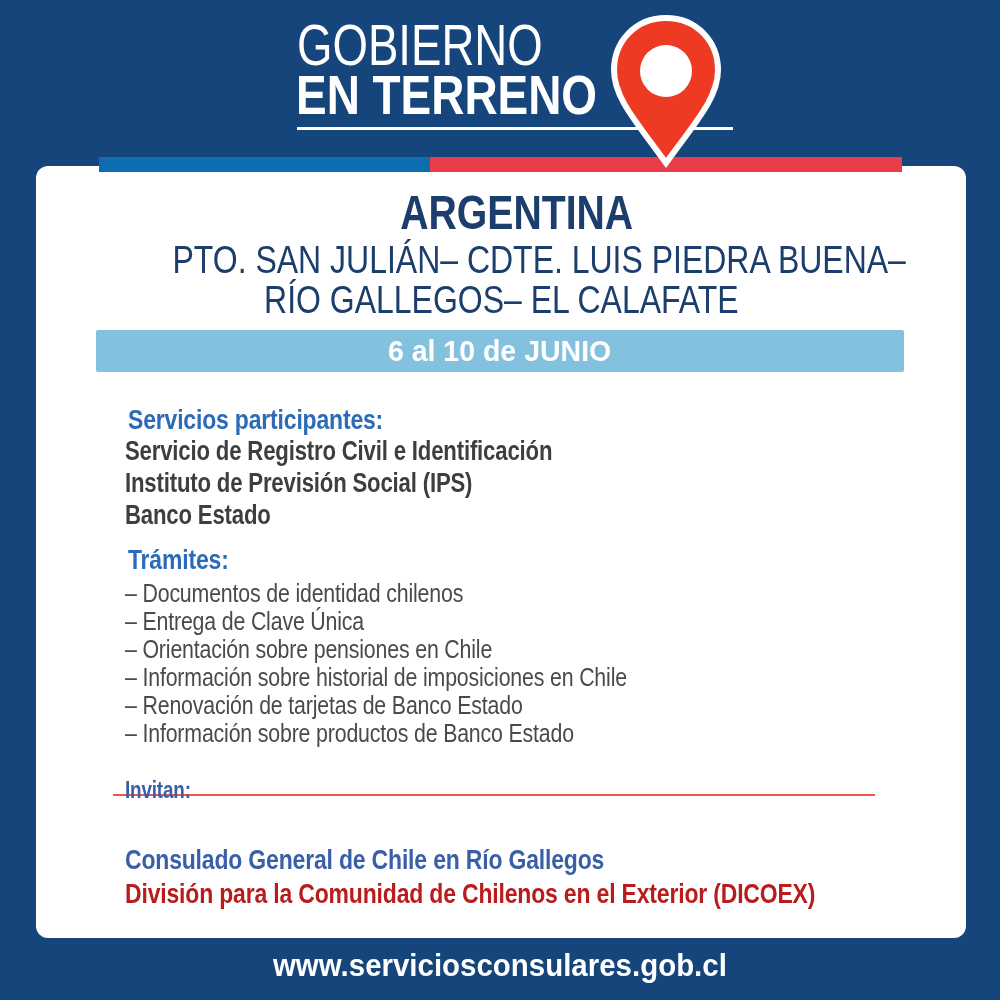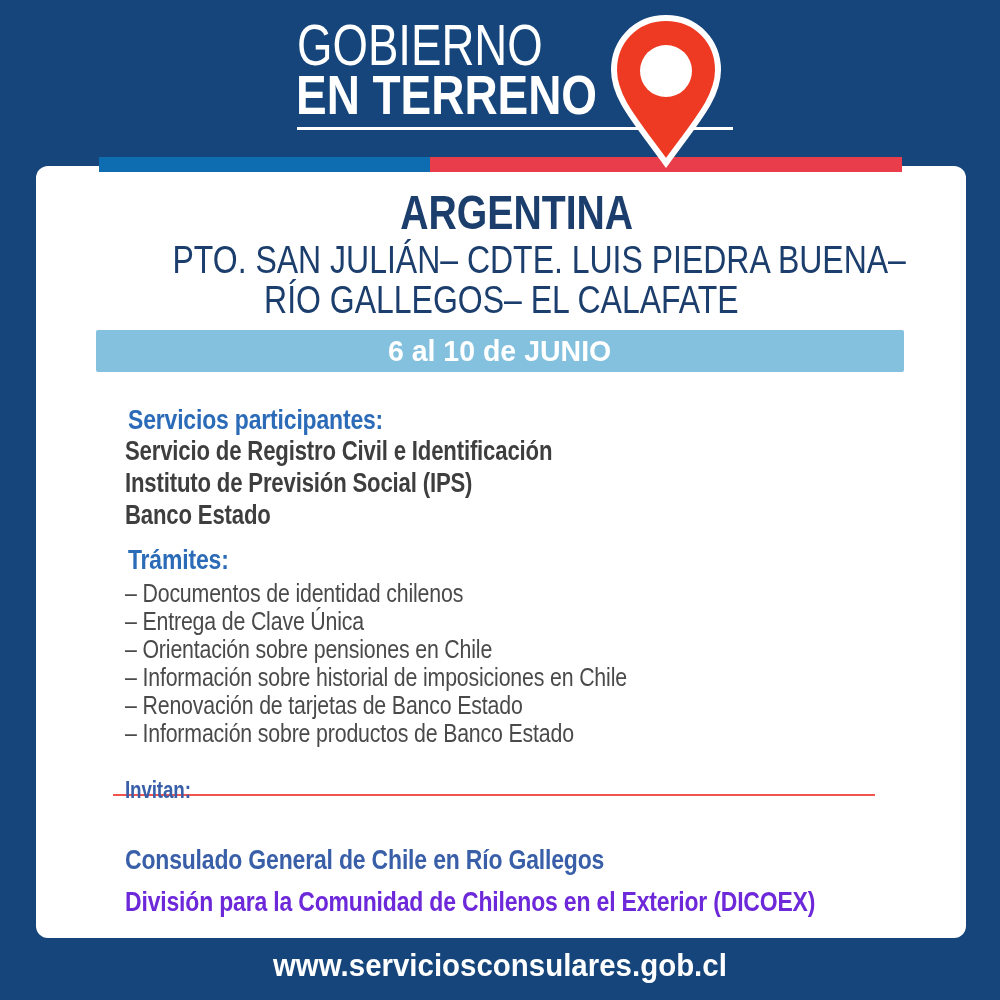--- a/index.html
+++ b/index.html
@@ -69,21 +69,21 @@
   .narrow-l{display:inline-block;transform:scaleX(0.82);transform-origin:left center;letter-spacing:-0.2px;}
   .narrow-c{display:inline-block;transform-origin:center center;}
 
   .divider{
     position:absolute;left:77px;top:628px;width:762px;height:2px;background:#F2544E;
   }
   .invite-heading{
     position:absolute;left:89px;top:611px;font-size:23px;font-weight:700;color:#3A5FA9;white-space:nowrap;
   }
   .invite-line1{position:absolute;left:89px;top:678px;font-size:28px;font-weight:700;color:#3A5FA9;white-space:nowrap;}
-  .invite-line2{position:absolute;left:89px;top:712px;font-size:28px;font-weight:700;color:#6d28d9;white-space:nowrap;margin-top:8px;}
+  .invite-line2{position:absolute;left:89px;top:712px;font-size:28px;font-weight:700;color:#b91c1c;white-space:nowrap;}
 
   .footer-url{
     position:absolute;left:0;top:948px;width:100%;text-align:center;
     font-size:31px;font-weight:700;color:#FFFFFF;white-space:nowrap;
   }
   .footer-url .narrow-c{transform:scaleX(0.95);}
 </style>
 </head>
 <body>
 

